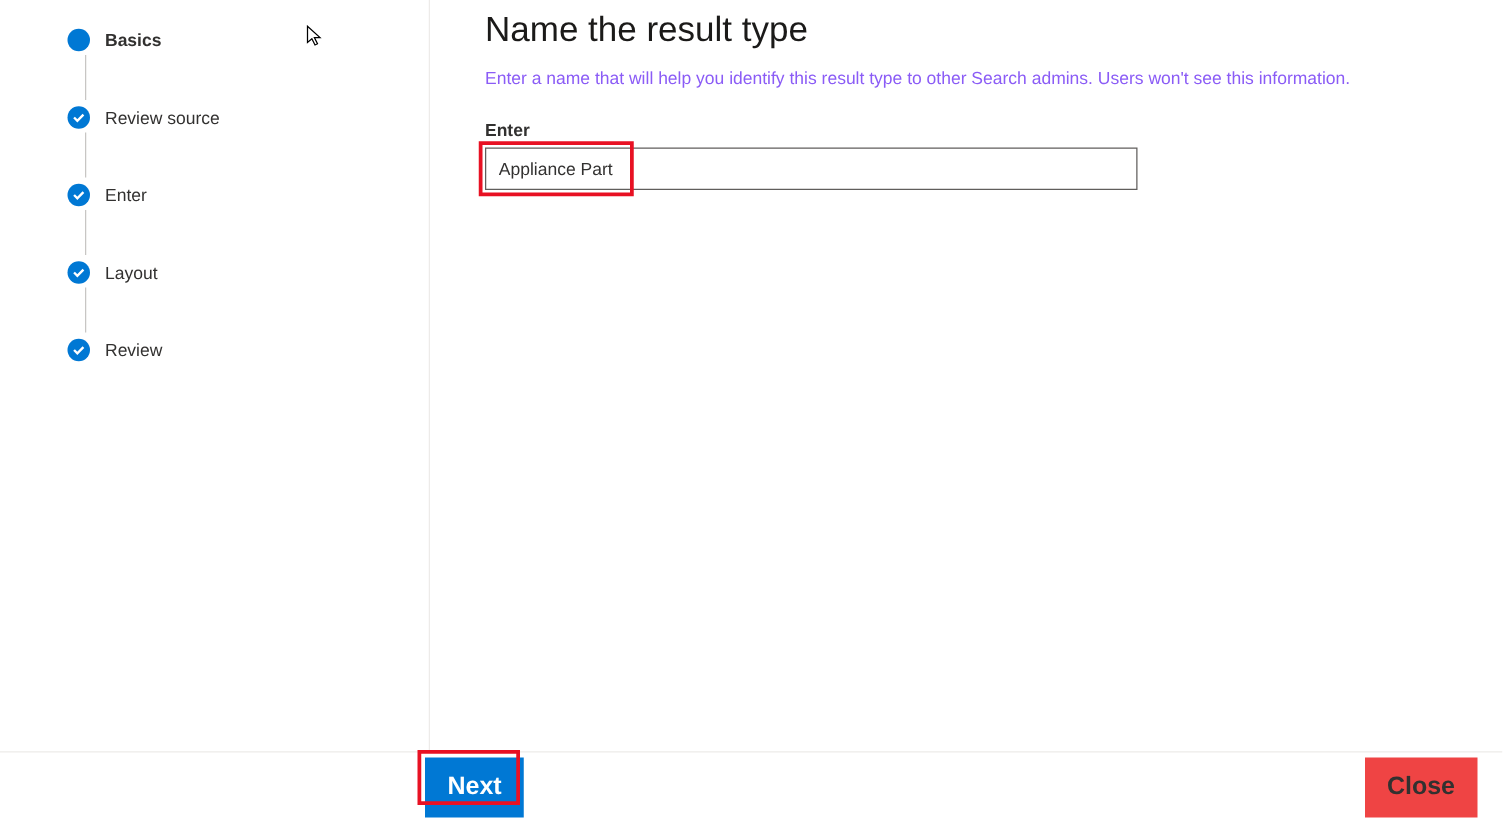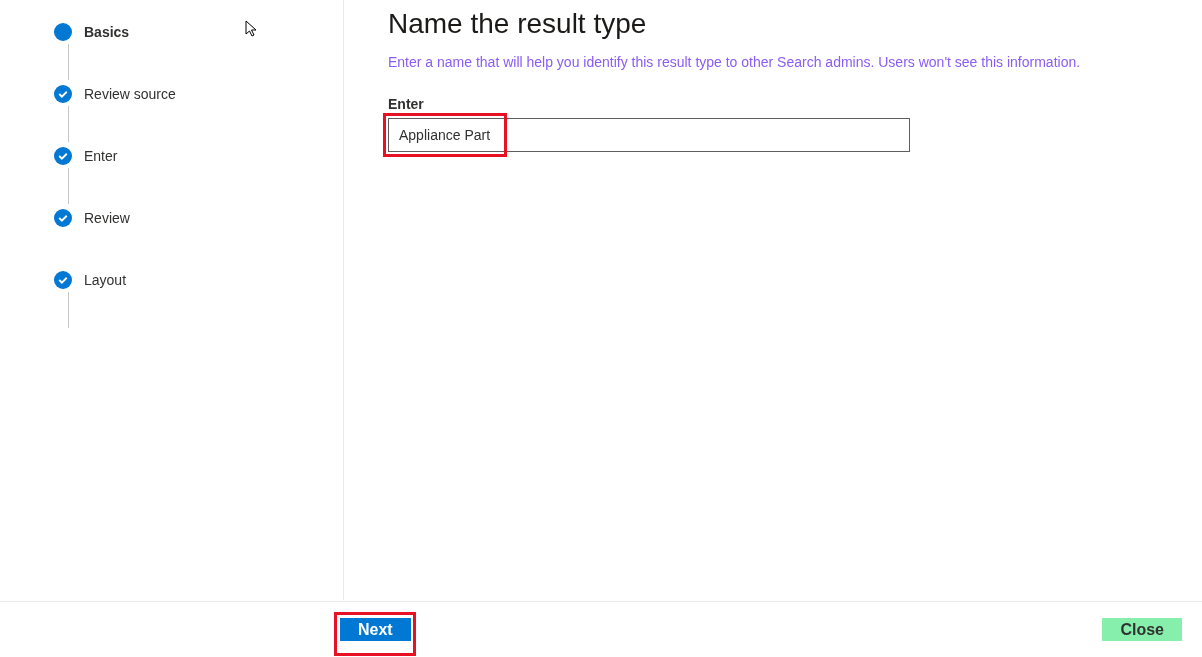--- a/index.html
+++ b/index.html
@@ -135,34 +135,34 @@
       display: flex;
       align-items: center;
       justify-content: space-between;
       padding: 0 20px 0 340px;
     }
     .footer-left {
       position: relative;
     }
     .btn {
       font-family: inherit;
-      font-size: 16px;
+      font-size: 20px;
       font-weight: 600;
-      height: 23px;
+      height: 48px;
       min-width: 70px;
       padding: 0 18px;
       border: none;
       cursor: pointer;
     }
     .btn-primary {
       background: #0078d4;
       color: #ffffff;
     }
     .btn-secondary {
-      background: #86efac;
+      background: #ef4444;
       color: #323130;
     }
     .highlight-next {
       left: -6px;
       top: -6px;
       width: 82px;
       height: 44px;
     }
     .cursor {
       position: absolute;
@@ -199,30 +199,30 @@
       </div>
       <span class="step-label">Enter</span>
       <div class="connector"></div>
     </div>
     <div class="step">
       <div class="step-indicator completed">
         <svg viewBox="0 0 16 16">
             <polyline points="3,8 6.5,11.5 13,5"></polyline>
           </svg>
       </div>
+      <span class="step-label">Layout</span>
+      <div class="connector"></div>
+    </div>
+    <div class="step">
+      <div class="step-indicator completed">
+        <svg viewBox="0 0 16 16">
+            <polyline points="3,8 6.5,11.5 13,5"></polyline>
+          </svg>
+      </div>
       <span class="step-label">Review</span>
-    </div>
-    <div class="step">
-      <div class="step-indicator completed">
-        <svg viewBox="0 0 16 16">
-            <polyline points="3,8 6.5,11.5 13,5"></polyline>
-          </svg>
-      </div>
-      <span class="step-label">Layout</span>
-      <div class="connector"></div>
     </div>
   </nav>
 
   <main class="main">
     <h1 class="page-title">Name the result type</h1>
     <p class="page-subtitle">Enter a name that will help you identify this result type to other Search admins. Users won't see this information.</p>
 
     <label class="field-label">Enter</label>
     <div class="field-wrap">
       <input type="text" class="name-input" value="Appliance Part" style="">

